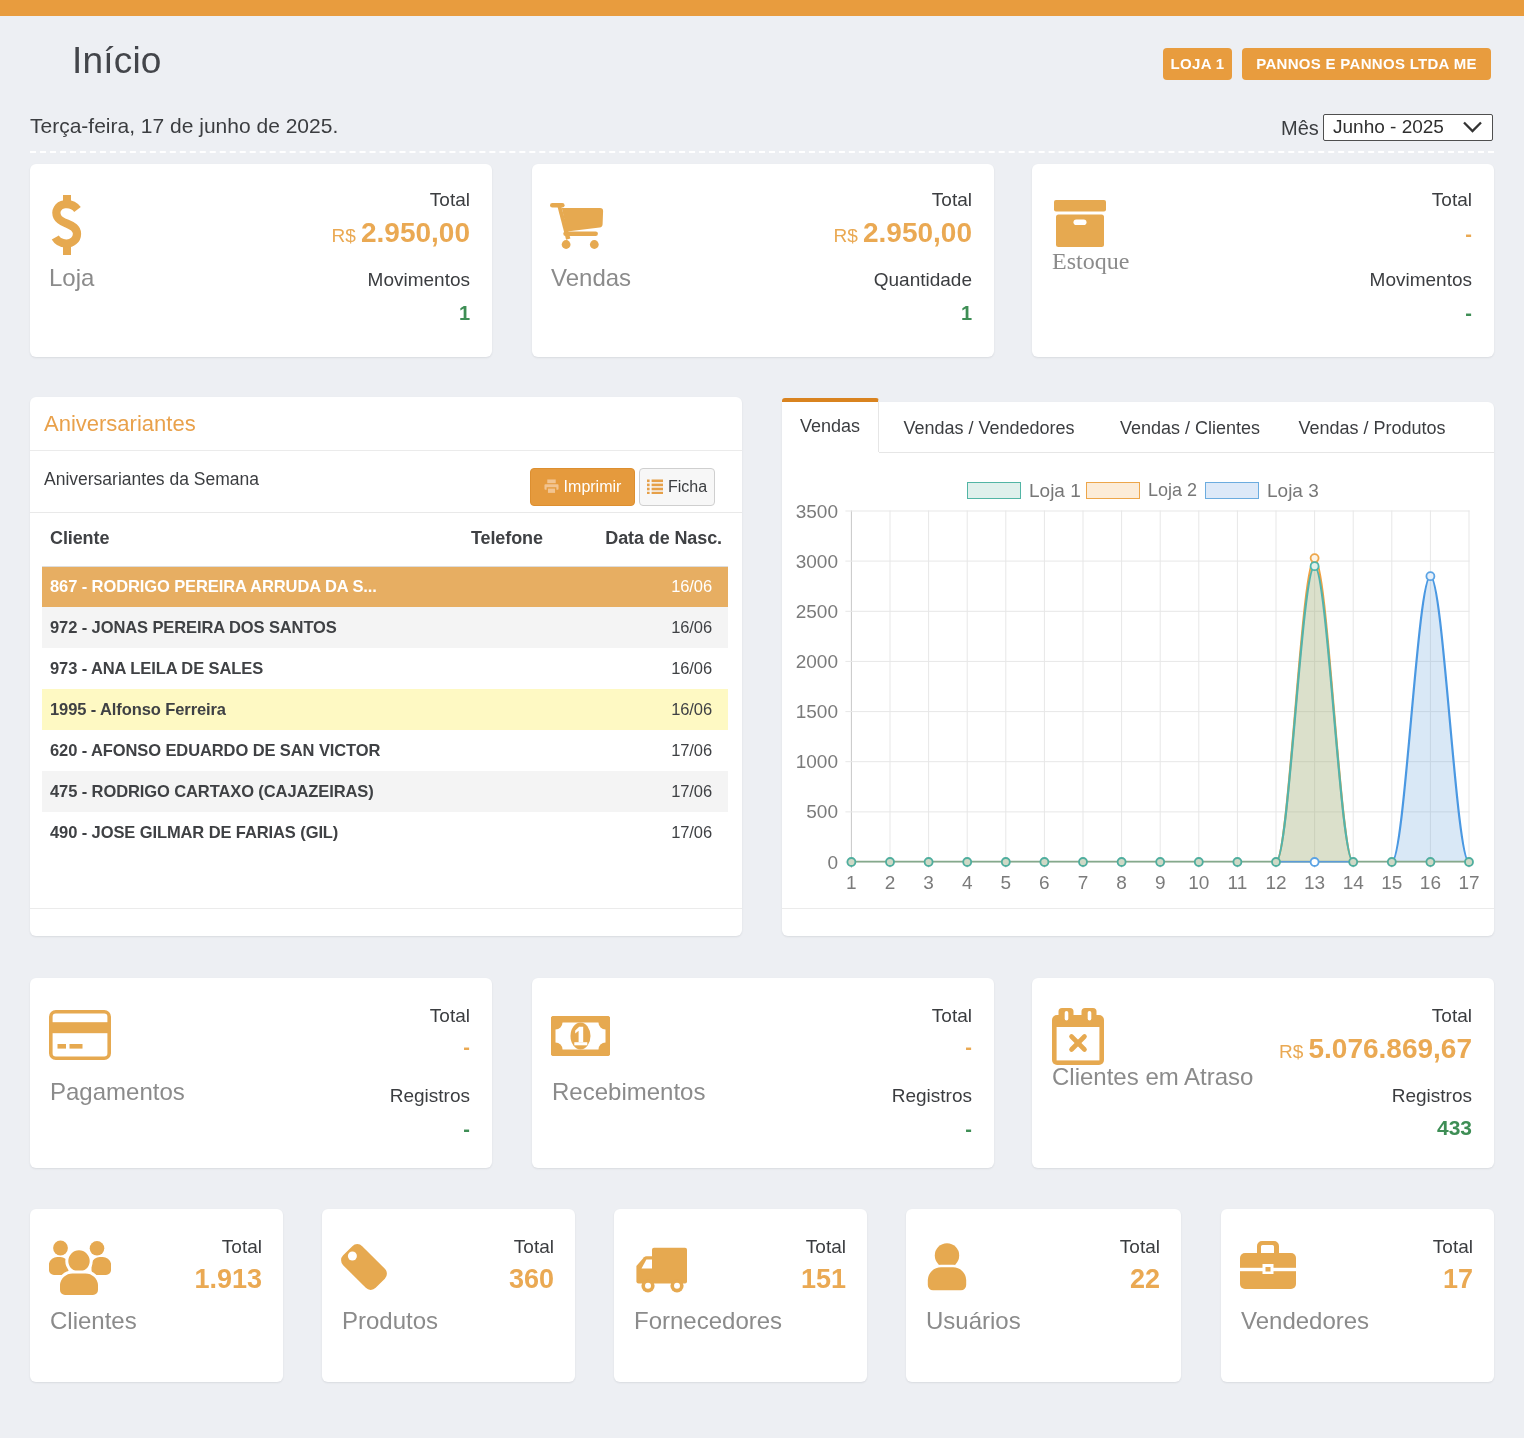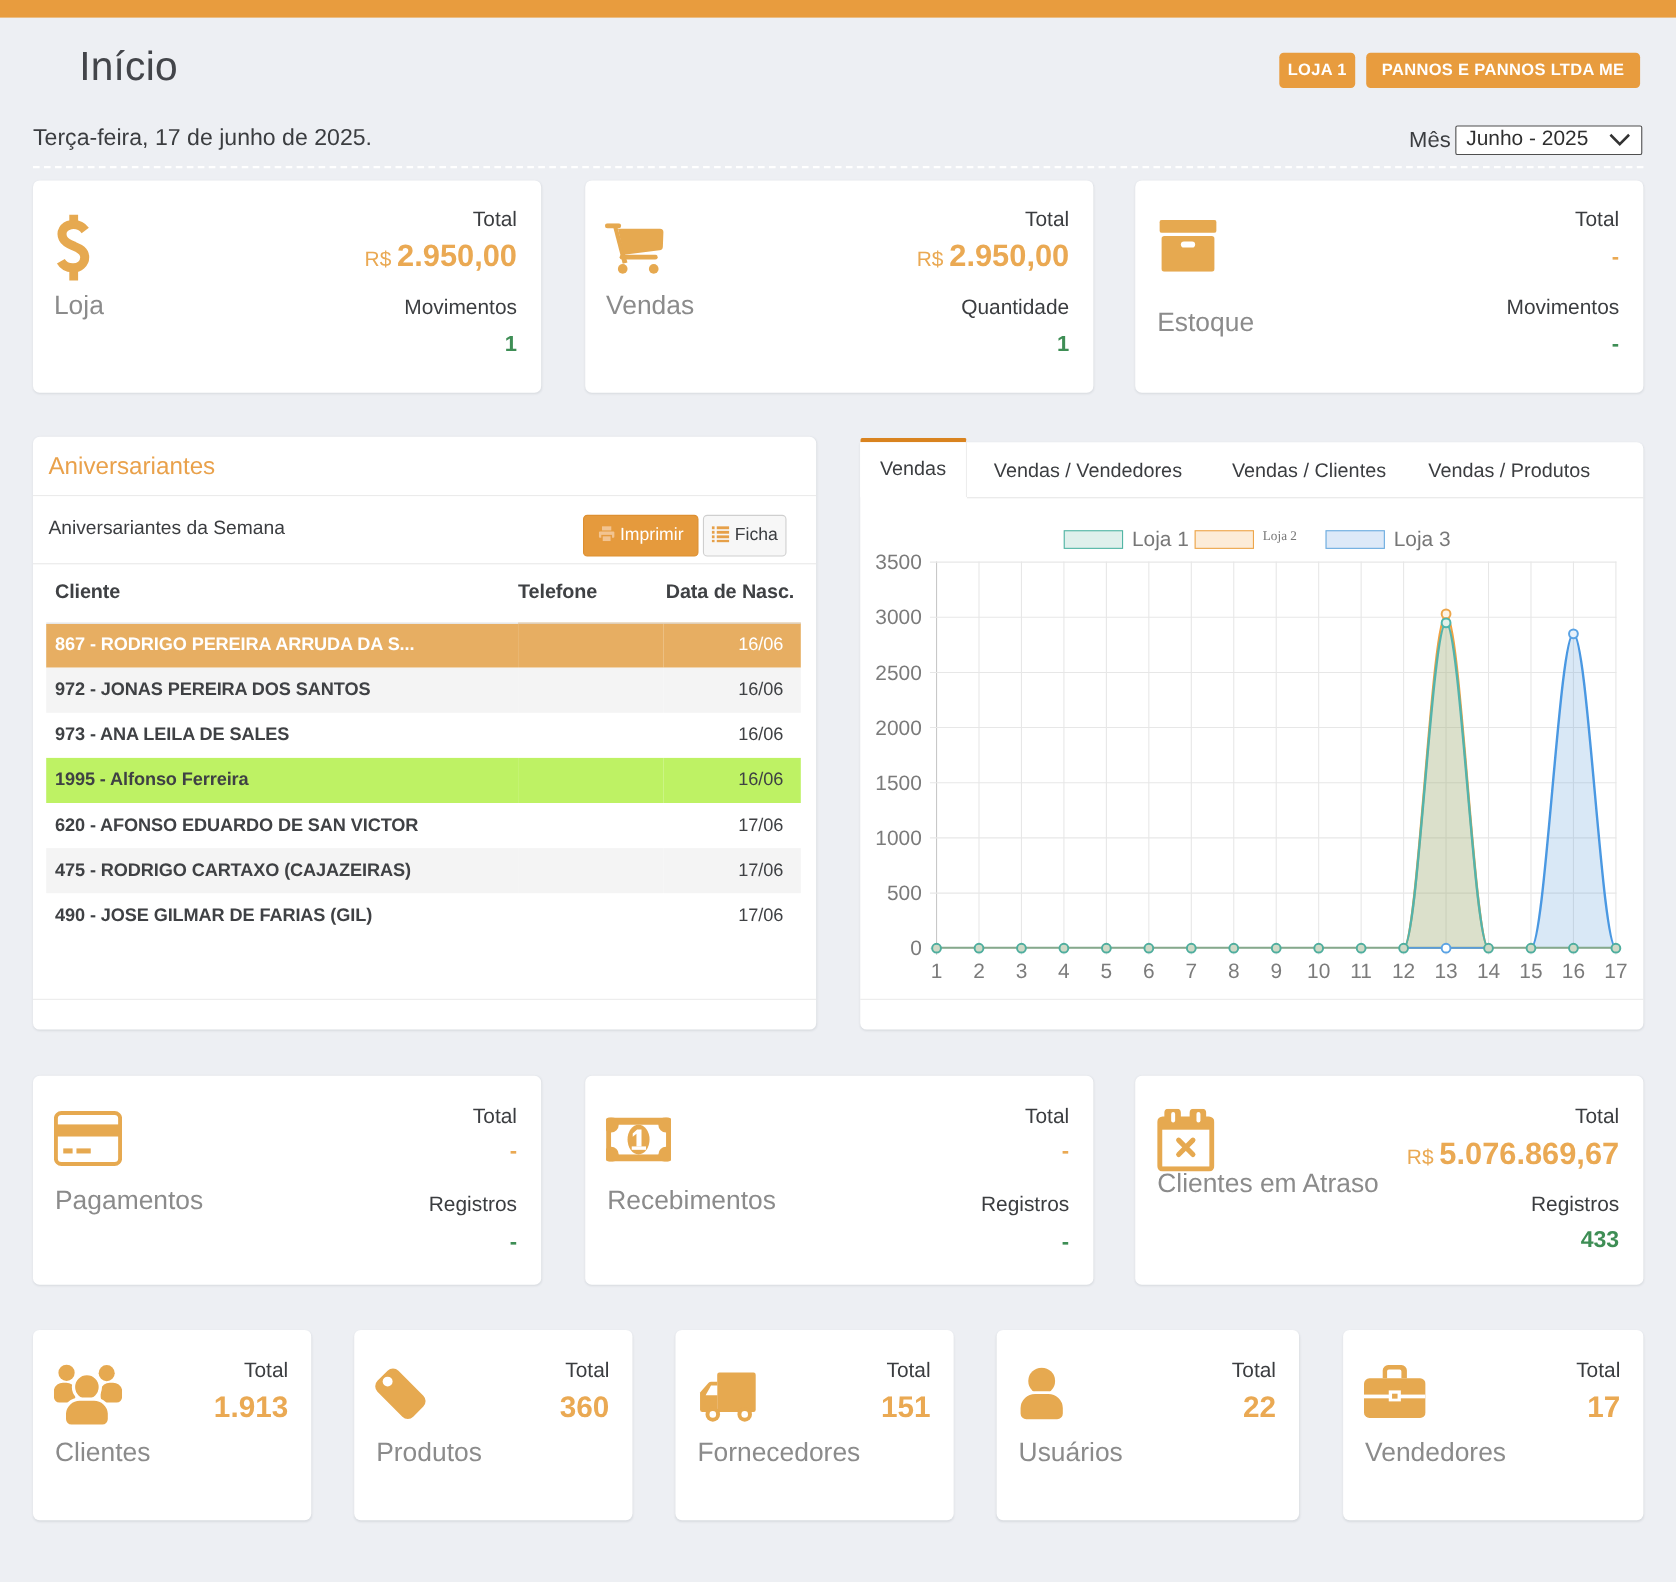--- a/index.html
+++ b/index.html
@@ -68,21 +68,21 @@
 </div>
 
 <div class="card" style="left:1032px;top:164px;width:462px;height:193px;">
   <svg class="abs" style="left:22px;top:36px;" width="52" height="47" viewBox="0 0 52 47">
     <g fill="#e6a950">
     <rect x="0" y="0" width="52" height="11.5" rx="2"></rect>
     <rect x="2" y="14.5" width="48" height="32.5" rx="2.5"></rect>
     </g>
     <rect x="19.5" y="19.5" width="13" height="5.6" rx="2.8" fill="#fff"></rect>
   </svg>
-  <div class="biglabel" style="left:20px;top:116px;">Estoque</div>
+  <div class="biglabel" style="left:20px;top:84px;font-family:Liberation Serif, serif;">Estoque</div>
   <div class="tlabel r" style="top:25px;">Total</div>
   <div class="orangedash r" style="top:59px;">-</div>
   <div class="tlabel r" style="top:105px;">Movimentos</div>
   <div class="greenval r" style="top:138px;">-</div>
 </div>
 
 <div class="card" style="left:30px;top:397px;width:712px;height:539px;">
   <div class="abs" style="left:14px;top:14px;font-size:22px;color:#e9a14b;">Aniversariantes</div>
   <div class="abs" style="left:0;top:53px;width:712px;border-top:1px solid #ebebeb;"></div>
   <div class="abs" style="left:14px;top:72px;font-size:17.5px;color:#3b3d40;">Aniversariantes da Semana</div>
@@ -124,21 +124,21 @@
       <tr style="height:41px;background:#f4f4f4;">
         <td style="font-weight:bold;padding-left:8px;">972 - JONAS PEREIRA DOS SANTOS</td>
             <td></td>
             <td style="text-align:right;padding-right:16px;">16/06</td>
       </tr>
       <tr style="height:41px;">
         <td style="font-weight:bold;padding-left:8px;">973 - ANA LEILA DE SALES</td>
             <td></td>
             <td style="text-align:right;padding-right:16px;">16/06</td>
       </tr>
-      <tr style="height:41px;background:#bef264;">
+      <tr style="height:41px;background:#fef9c3;">
         <td style="font-weight:bold;padding-left:8px;">1995 - Alfonso Ferreira</td>
             <td></td>
             <td style="text-align:right;padding-right:16px;">16/06</td>
       </tr>
       <tr style="height:41px;">
         <td style="font-weight:bold;padding-left:8px;">620 - AFONSO EDUARDO DE SAN VICTOR</td>
             <td></td>
             <td style="text-align:right;padding-right:16px;">17/06</td>
       </tr>
       <tr style="height:41px;background:#f4f4f4;">
@@ -160,21 +160,21 @@
 <div class="card" style="left:782px;top:402px;width:712px;height:534px;border-top-left-radius:0;">
   <div class="abs" style="left:0;top:-4px;width:97px;height:54px;background:#fff;border-top:4px solid #d9831f;border-right:1px solid #e6e6e6;border-top-left-radius:3px;border-top-right-radius:3px;text-align:center;line-height:48px;font-size:18px;color:#3b3d40;">Vendas</div>
   <div class="abs" style="left:97px;top:50px;right:0;border-top:1px solid #e6e6e6;"></div>
   <div class="abs tabtxt" style="white-space:nowrap;left:207px;top:16px;transform:translateX(-50%);font-size:18px;color:#3b3d40;">Vendas / Vendedores</div>
   <div class="abs tabtxt" style="white-space:nowrap;left:408px;top:16px;transform:translateX(-50%);font-size:18px;color:#3b3d40;">Vendas / Clientes</div>
   <div class="abs tabtxt" style="white-space:nowrap;left:590px;top:16px;transform:translateX(-50%);font-size:18px;color:#3b3d40;">Vendas / Produtos</div>
 
   <div class="abs" style="left:185px;top:80px;width:54px;height:17px;background:#dff0ec;border:1.6px solid #52b5a5;"></div>
   <div class="abs" style="left:247px;top:78px;font-size:19px;color:#777;">Loja 1</div>
   <div class="abs" style="left:304px;top:80px;width:54px;height:17px;background:#fcecd8;border:1.6px solid #eda64a;"></div>
-  <div class="abs" style="left:366px;top:78px;font-size:12px;color:#777;font-family:Liberation Serif, serif;">Loja 2</div>
+  <div class="abs" style="left:366px;top:78px;font-size:18px;color:#777;">Loja 2</div>
   <div class="abs" style="left:423px;top:80px;width:54px;height:17px;background:#dde9f8;border:1.6px solid #6cacdf;"></div>
   <div class="abs" style="left:485px;top:78px;font-size:19px;color:#777;">Loja 3</div>
   <svg class="abs" style="left:0;top:0;" width="712" height="534" viewBox="0 0 712 534">
     <defs>
         <clipPath id="plot">
           <rect x="69.4" y="108" width="618.6" height="352.6"></rect>
         </clipPath>
       </defs>
     <g id="grid">
         <line x1="69.4" y1="108.5" x2="69.4" y2="466" stroke="#c8c8c8" stroke-width="1"></line>

